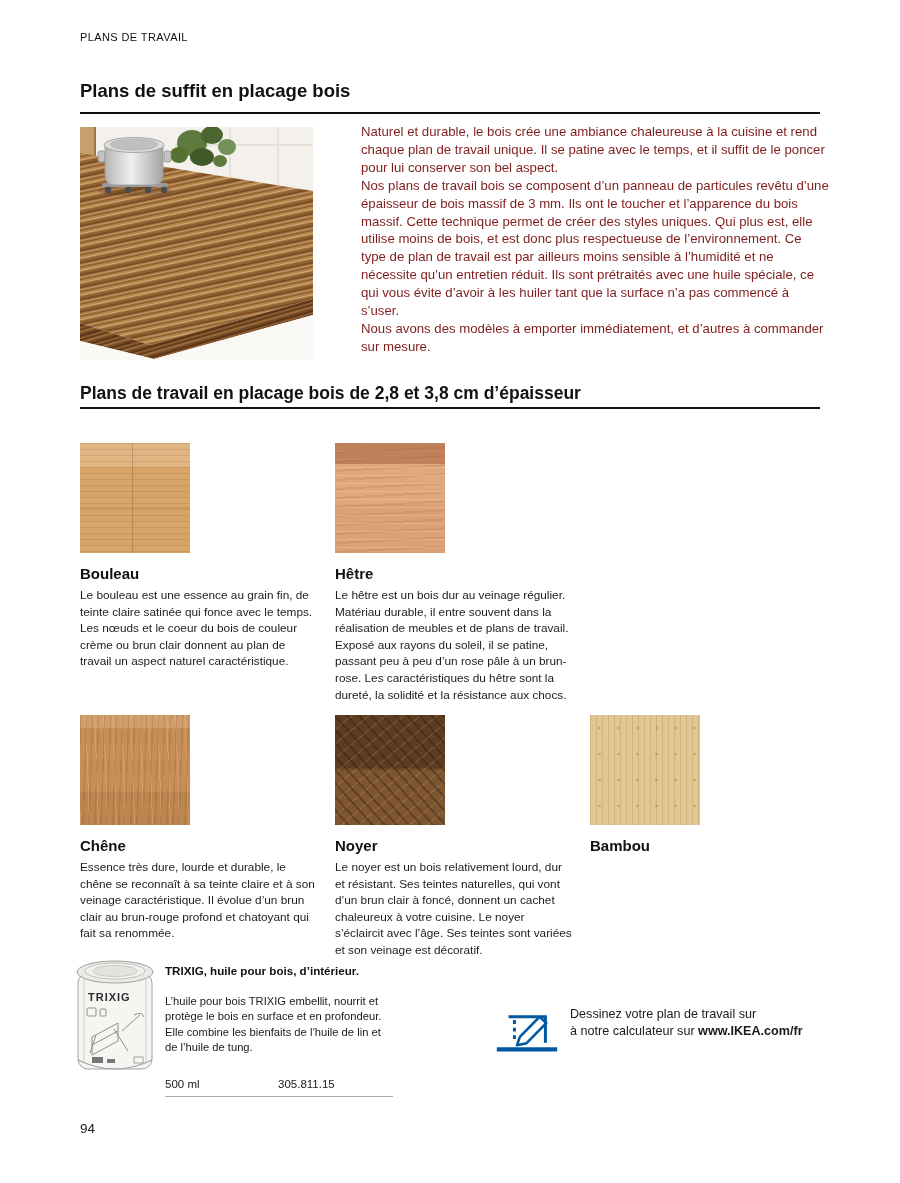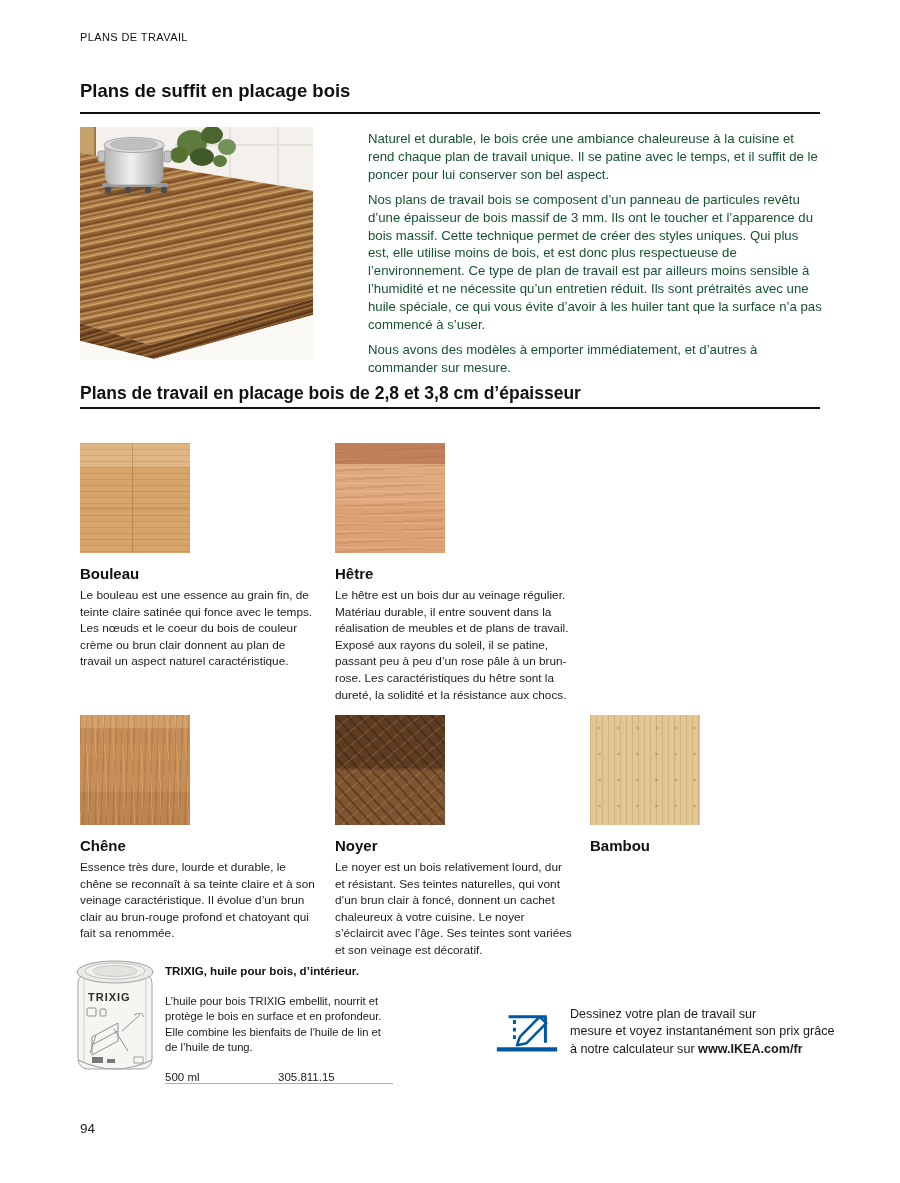--- a/index.html
+++ b/index.html
@@ -8,21 +8,21 @@
 
   .kicker{position:absolute;left:80px;top:31px;font-size:11px;font-weight:400;letter-spacing:.4px;}
 
   .intro-title-block{position:absolute;left:80px;top:80px;width:740px;border-bottom:2px solid #111;padding-bottom:10px;}
   .intro-title-block h1{margin:0;font-size:18.5px;font-weight:700;}
 
   .hero{position:absolute;left:80px;top:127px;width:233px;height:233px;overflow:hidden;}
   .hero svg{display:block;}
 
   .intro-text{position:absolute;left:361px;top:123px;width:468px;}
-  .intro-text p{margin:7px;font-size:13.2px;line-height:17.9px;color:#14532d;}
+  .intro-text p{margin:0;font-size:13.2px;line-height:17.9px;color:#7f1d1d;}
 
   .section-title-block{position:absolute;left:80px;top:383px;width:740px;border-bottom:2px solid #111;padding-bottom:3px;}
   .section-title-block h2{margin:0;font-size:17.5px;font-weight:700;}
 
   .wood-row{position:absolute;left:80px;display:grid;grid-template-columns:repeat(3,235px);column-gap:20px;}
   .row1{top:443px;}
   .row2{top:715px;}
   .swatch{width:110px;height:110px;}
   .wood-name{margin:12px 0 5px;font-size:15px;font-weight:700;}
   .wood-desc{margin:0;font-size:11.8px;line-height:16.6px;color:#1c1c1c;width:238px;}
@@ -51,21 +51,21 @@
     linear-gradient(180deg, rgba(0,0,0,.15) 0 48%, rgba(0,0,0,0) 48% 50%, rgba(222,166,102,.15) 50%);}
   .sw-bambou{background-image:
     radial-gradient(circle, rgba(140,100,40,.35) 0 1px, rgba(140,100,40,0) 1.6px),
     repeating-linear-gradient(90deg, rgba(146,106,48,.22) 0 1px, rgba(146,106,48,0) 1px 6px);
     background-size:19px 26px, auto;}
 
   .product-can{position:absolute;left:74px;top:957px;}
   .product-text{position:absolute;left:165px;top:964px;width:228px;}
   .prod-title{margin:0 0 17px;font-size:11.6px;font-weight:700;}
   .prod-desc{margin:0;font-size:11.2px;line-height:15.3px;color:#1a1a1a;}
-  .price-row{position:relative;margin-top:16px;padding-bottom:0;border-bottom:1px solid #adadad;font-size:11.5px;color:#1a1a1a;}
+  .price-row{position:relative;margin-top:23px;padding-bottom:6px;border-bottom:1px solid #adadad;font-size:11.5px;color:#1a1a1a;}
   .artno{position:absolute;left:113px;top:0;}
 
   .cta-icon{position:absolute;left:496px;top:1007px;}
   .cta-text{position:absolute;left:570px;top:1006px;width:292px;font-size:12.6px;line-height:17.4px;color:#1a1a1a;}
   .cta-text span{display:block;}
   .cta-text .inline-line{display:block;}
   .cta-text b{font-weight:700;}
 
   .page-number{position:absolute;left:80px;top:1121px;font-size:13.5px;color:#222;}
 </style>
@@ -221,19 +221,18 @@
     <svg width="62" height="48" viewBox="0 0 74 56" fill="none" stroke="#0058a3">
       <line x1="1" y1="50" x2="73" y2="50" stroke-width="5"></line>
       <path d="M15 11 H59 V42" stroke-width="3.6"></path>
       <line x1="22" y1="15" x2="22" y2="42" stroke-width="3.6" stroke-dasharray="4.5 4.5"></line>
       <path d="M25 45 l3.5 -10 L52 11 l8 7.5 L36.5 42.5 Z" stroke-width="3" stroke-linejoin="round"></path>
     </svg>
   </div>
 
   <div class="cta-text">
     <span>Dessinez votre plan de travail sur</span>
-    <span>mesure et voyez instantanément son prix grâce</span>
     <span class="inline-line"><span style="display:inline">à notre calculateur sur</span> <b style="display:inline">www.IKEA.com/fr</b></span>
   </div>
 
   <div class="page-number">94</div>
 
 </div>
 
 </body></html>

